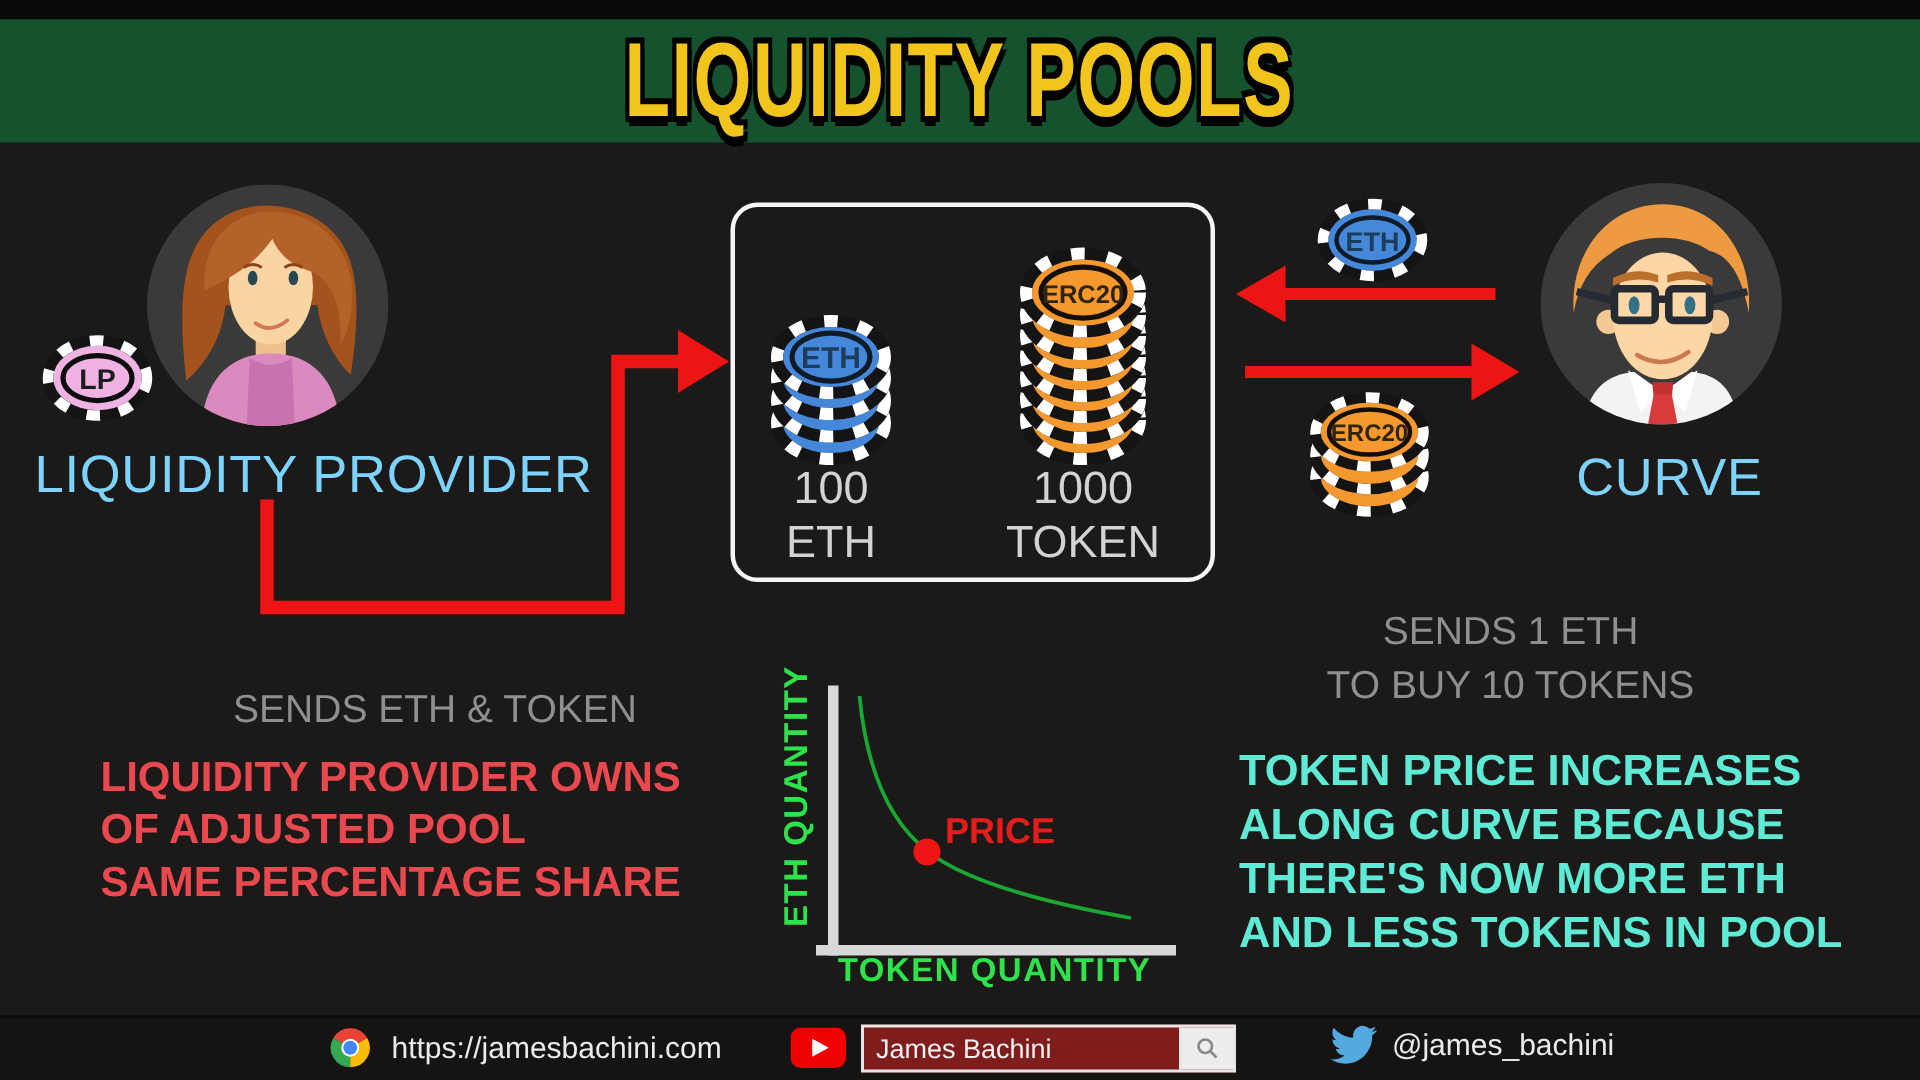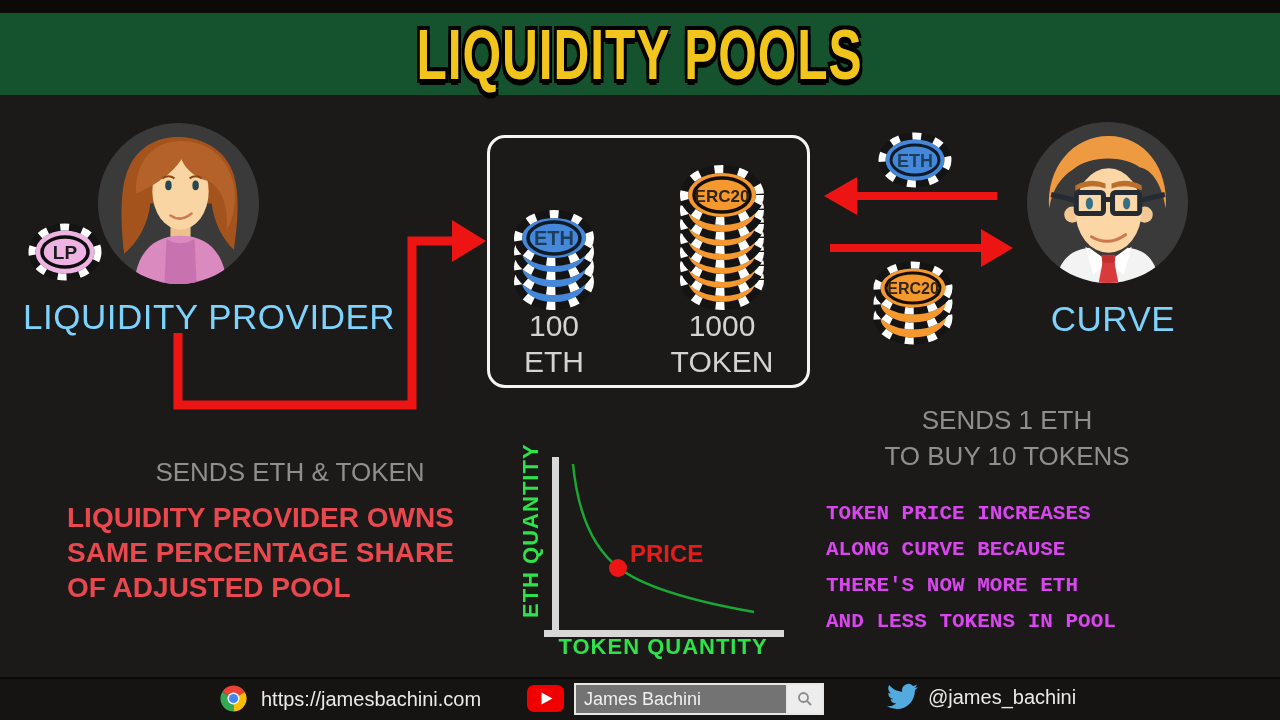--- a/index.html
+++ b/index.html
@@ -16,30 +16,30 @@
     color:#f2c51d;font-size:54px;font-weight:bold;letter-spacing:1px;
     transform:scale(0.92,1.3);
     text-shadow:3px 3px 0 #000,-3px 3px 0 #000,3px -3px 0 #000,-3px -3px 0 #000,0 5px 0 #000;
     white-space:nowrap;
   }
   
   .h-label{color:#7dd3fc;font-size:35px;letter-spacing:.5px;text-align:center;white-space:nowrap;}
   .sub-label{color:#8f8f8f;font-size:26px;text-align:center;white-space:nowrap;margin-top:36px;}
   .amount{color:#d3d3d3;font-size:30px;text-align:center;white-space:nowrap;}
   .note-red{color:#e8484e;font-size:28px;font-weight:bold;line-height:35px;white-space:nowrap;}
-  .note-green{color:#d946ef;font-size:21px;font-weight:bold;line-height:36px;white-space:nowrap;font-family:Liberation Mono, monospace;}
+  .note-green{color:#5eead4;font-size:29px;font-weight:bold;line-height:36px;white-space:nowrap;}
   .pool-box{left:487px;top:135px;width:317px;height:247px;border:3px solid #f5f5f5;border-radius:18px;}
   .diagram{left:0;top:0;pointer-events:none;}
   svg text{font-family:"Liberation Sans",sans-serif;}
   
   .footer{left:0;top:677px;width:1280px;height:43px;background:#151413;border-top:2px solid #0b0a09;box-sizing:border-box;}
   .footer-text{position:absolute;font-size:20px;color:#eaeaea;white-space:nowrap;}
   .search-box{
     position:absolute;left:574px;top:683px;width:246px;height:28px;
-    border:2px solid #e6e6e6;background:#737373;display:flex;box-sizing:content-box;
+    border:2px solid #e6e6e6;background:#7f1d1d;display:flex;box-sizing:content-box;
   }
   .search-box input{
     flex:1;min-width:0;background:transparent;border:none;outline:none;
     color:#f0f0f0;font-size:18px;padding:0 0 0 8px;font-family:"Liberation Sans",sans-serif;
   }
   .search-btn{
     width:36px;background:#ededed;border:none;border-left:2px solid #e6e6e6;
     display:flex;align-items:center;justify-content:center;cursor:pointer;padding:0;
   }
 </style>
@@ -197,22 +197,22 @@
 <div class="abs amount" style="left:494px;top:345px;width:120px;">ETH</div>
 <div class="abs amount" style="left:662px;top:309px;width:120px;">1000</div>
 <div class="abs amount" style="left:662px;top:345px;width:120px;">TOKEN</div>
 
 <div class="abs h-label" style="left:1013px;top:299px;width:200px;">CURVE</div>
 <div class="abs sub-label" style="left:857px;top:369px;width:300px;">SENDS 1 ETH</div>
 <div class="abs sub-label" style="left:857px;top:405px;width:300px;">TO BUY 10 TOKENS</div>
 
 <div class="abs note-red" style="left:67px;top:500px;">
   <div>LIQUIDITY PROVIDER OWNS</div>
+  <div>OF ADJUSTED  POOL</div>
   <div>SAME PERCENTAGE SHARE</div>
-  <div>OF ADJUSTED  POOL</div>
 </div>
 
 <div class="abs note-green" style="left:826px;top:496px;">
   <div>TOKEN PRICE INCREASES</div>
   <div>ALONG CURVE BECAUSE</div>
   <div>THERE'S NOW MORE ETH</div>
   <div>AND LESS TOKENS IN POOL</div>
 </div>
 
 <div class="abs footer">

